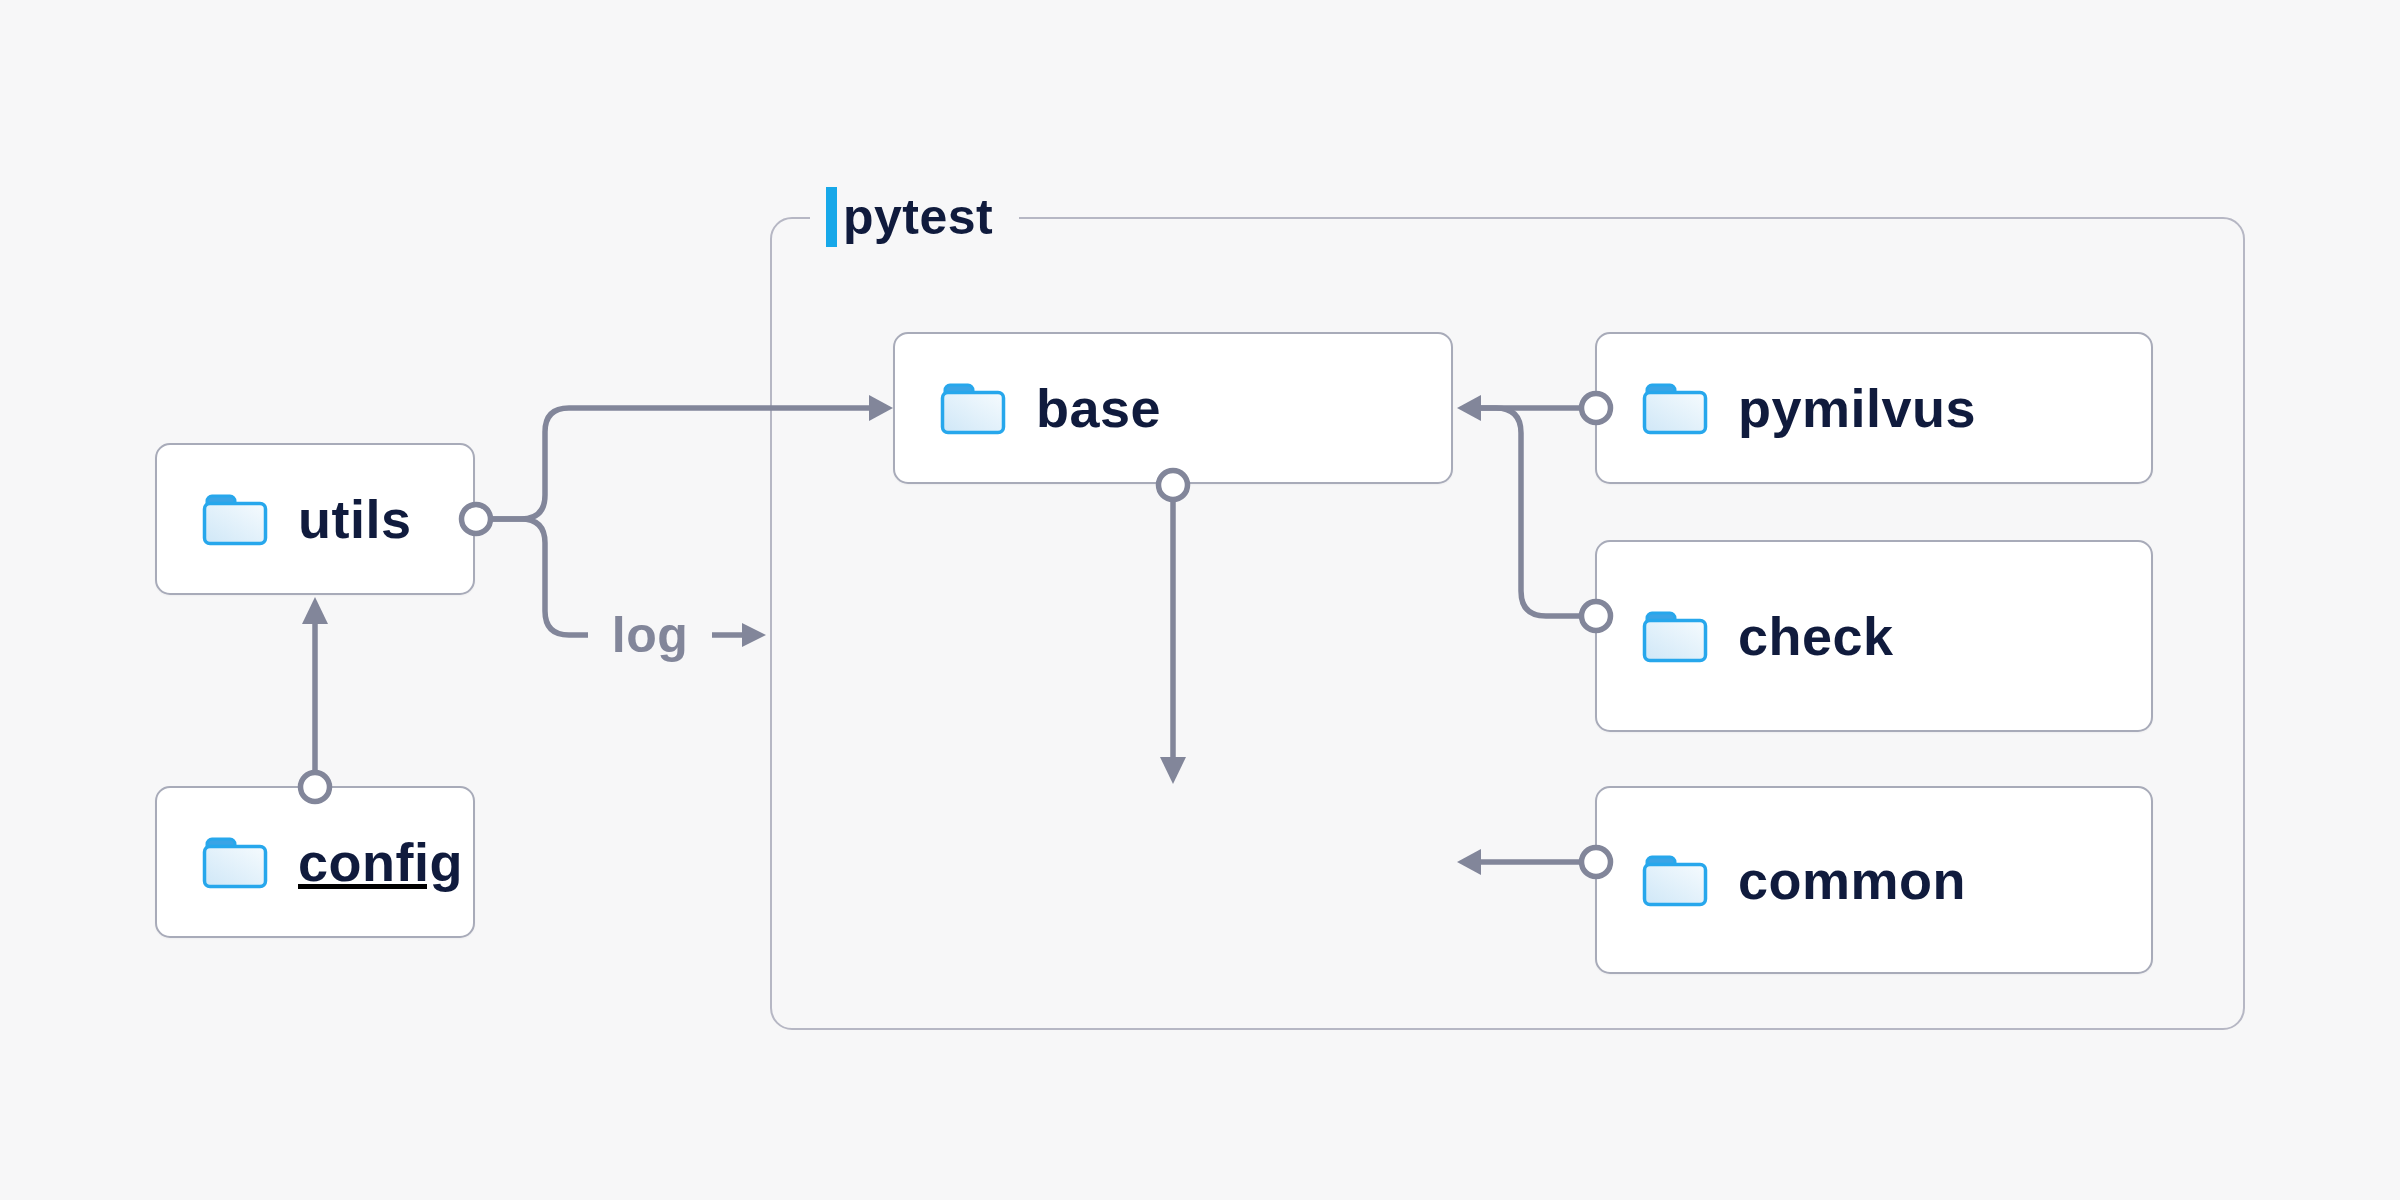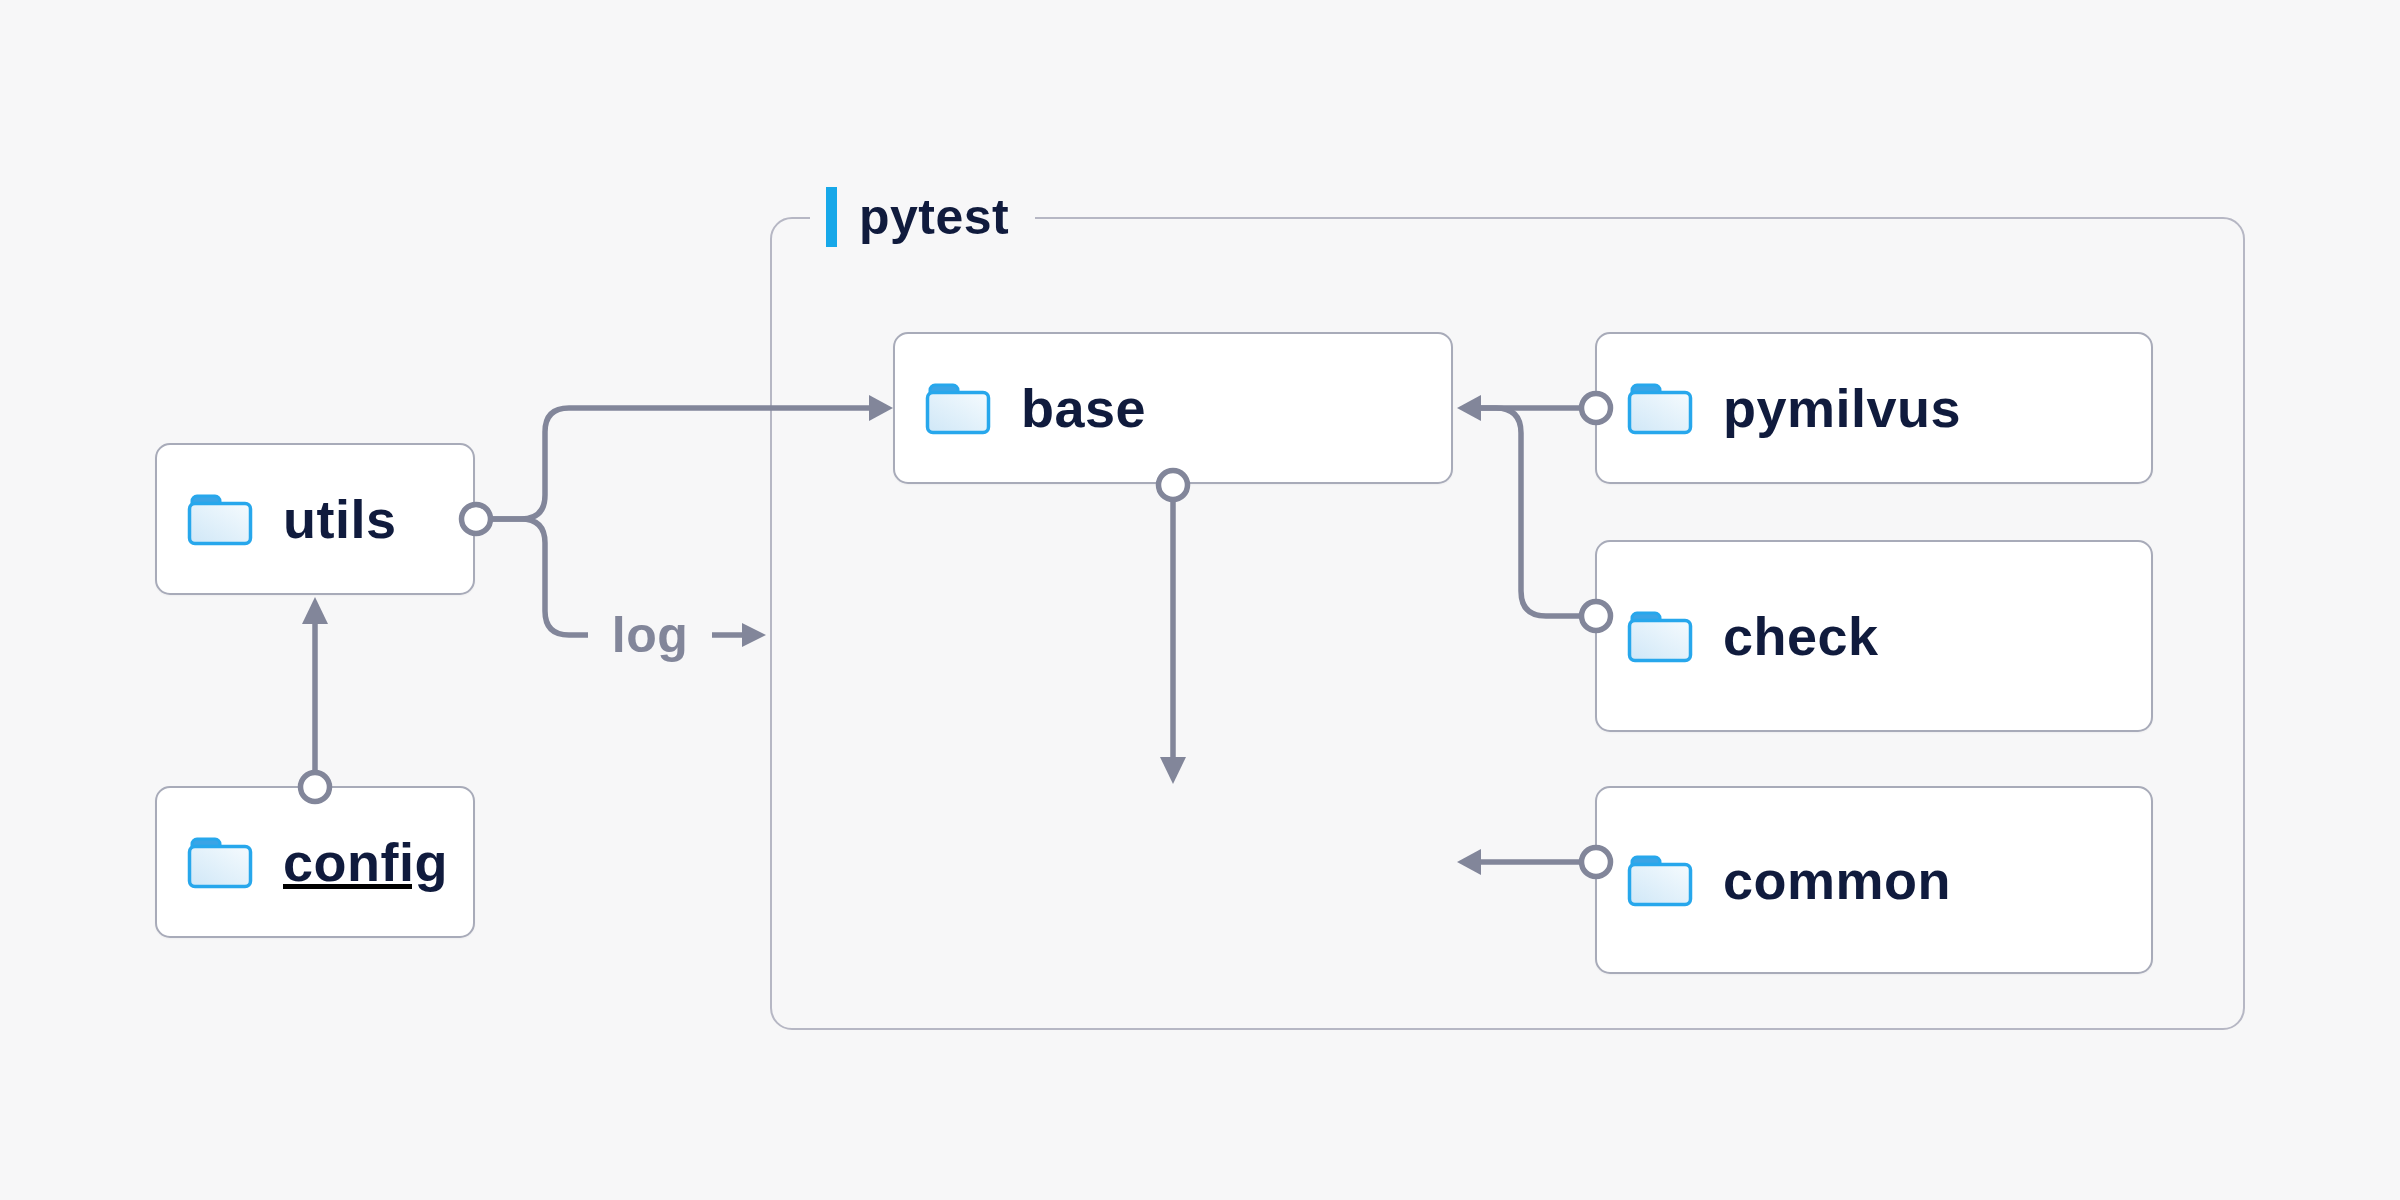--- a/index.html
+++ b/index.html
@@ -28,21 +28,21 @@
     left:770px;top:217px;width:1475px;height:813px;
     border:2.5px solid var(--container-border);
     border-radius:22px;
     z-index:1;
   }
   .group-legend{
     position:absolute;
     left:810px;top:187px;
     height:60px;
     display:flex;align-items:center;
-    gap:22px;
+    gap:6px;
     padding:0 26px 0 16px;
     background:var(--bg);
     z-index:6;
   }
   .legend-bar{
     width:11px;height:60px;
     background:var(--accent-blue);
   }
   .legend-text{
     font-size:50px;font-weight:bold;
@@ -50,21 +50,21 @@
     letter-spacing:0.5px;
     line-height:60px;
   }
   
   .node{
     position:absolute;
     background:var(--node-bg);
     border:2.5px solid var(--node-border);
     border-radius:15px;
     display:flex;align-items:center;
-    padding-left:30px;gap:30px;
+    padding-left:45px;gap:30px;
     z-index:2;
     box-shadow:0 1px 2px rgba(16,27,61,0.04);
   }
   .node-label{
     font-size:54px;font-weight:bold;
     color:var(--text-navy);
     letter-spacing:0.5px;
     white-space:nowrap;
   }
   .folder-icon{flex:0 0 auto;}

